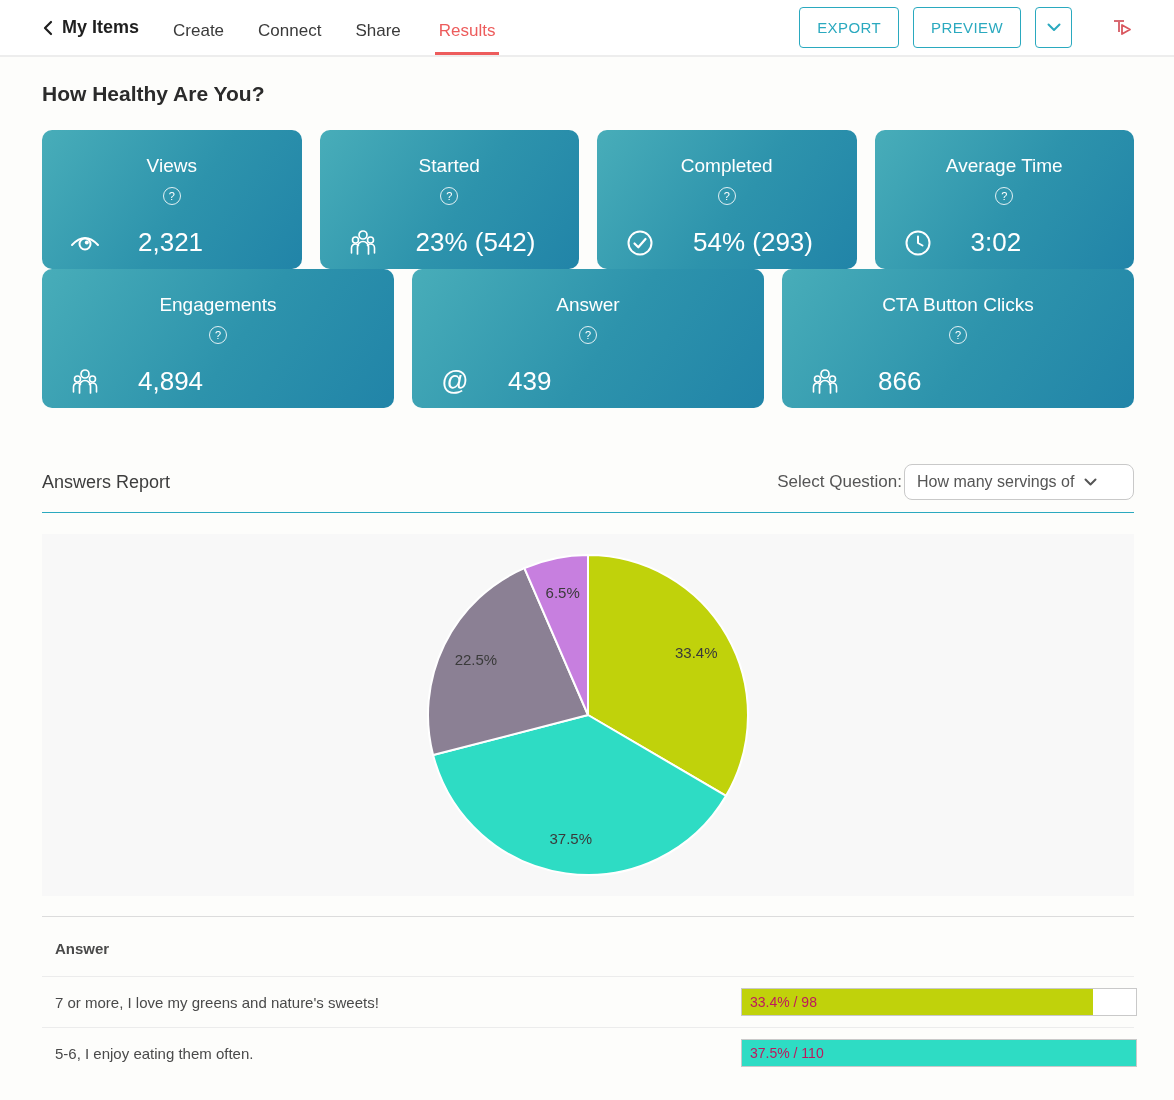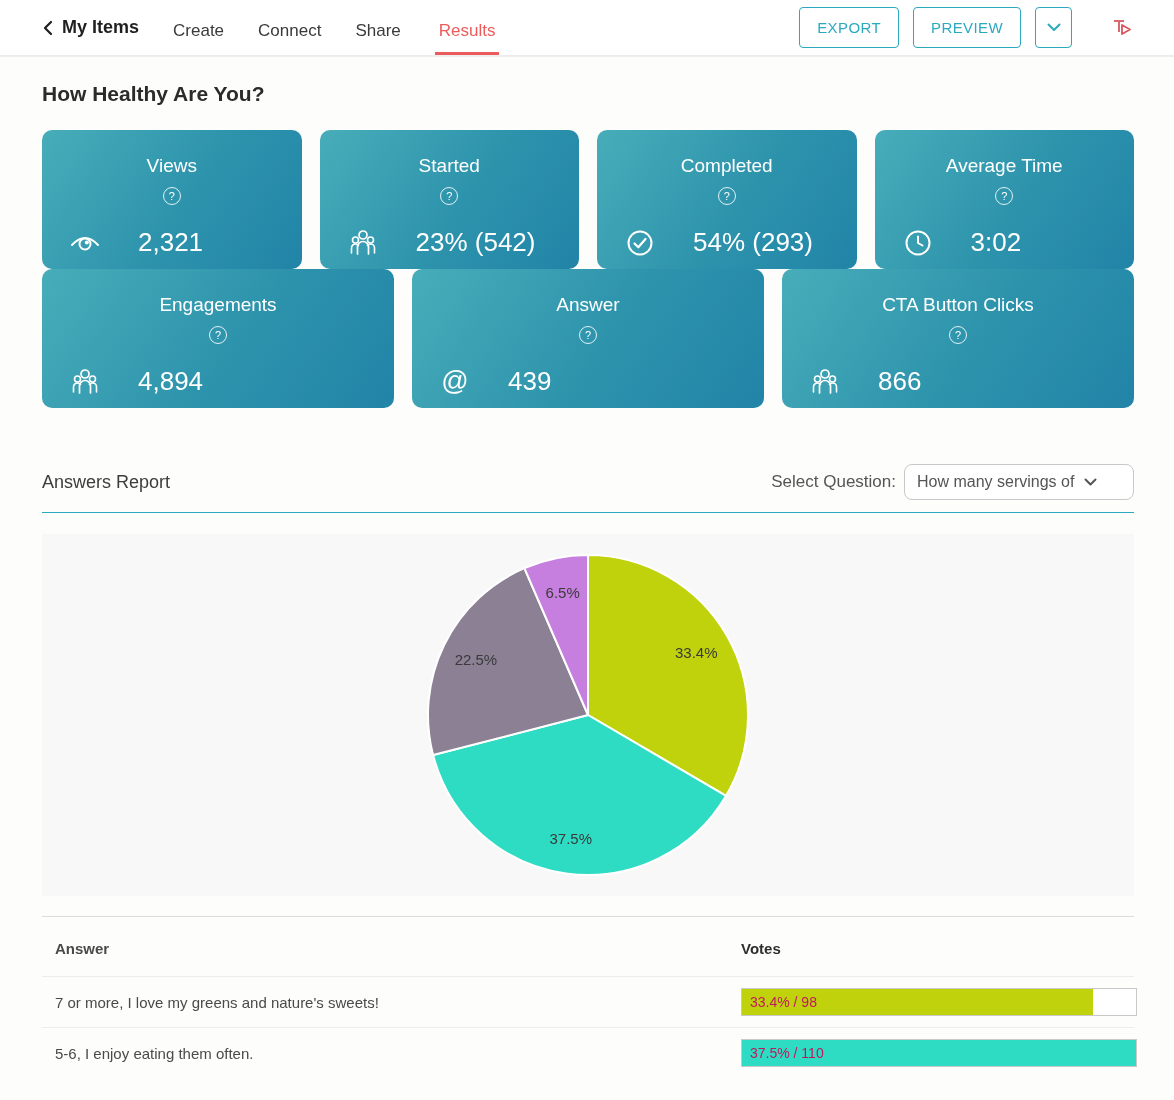--- a/index.html
+++ b/index.html
@@ -38,21 +38,21 @@
           font-size:11px; display:flex; align-items:center; justify-content:center;
           color:#fff; cursor:pointer; flex:0 0 auto; }
   .card-value { margin-top:22px; display:flex; align-items:center; gap:36px; font-size:26px; }
   .card-icon { display:flex; align-items:center; justify-content:center; width:34px; }
   .at-glyph { font-size:27px; line-height:1; }
 
   
   .report-head { margin:56px 40px 0 42px; display:flex; align-items:center;
                  justify-content:space-between; }
   .report-title { font-size:18px; color:#3d3d3d; }
-  .select-wrap { display:flex; align-items:center; gap:8px; }
+  .select-wrap { display:flex; align-items:center; gap:2px; }
   .select-label { font-size:17px; color:#555; }
   .select-box { display:flex; align-items:center; gap:10px; border:1px solid #c9c9c9;
                 border-radius:8px; background:#fff; padding:8px 12px; min-width:230px;
                 font-size:16px; color:#555; cursor:pointer; }
   .teal-rule { margin:12px 40px 0 42px; border:none; border-top:1px solid #2aa9bf; }
 
   
   .chart-panel { margin:21px 40px 0 42px; height:362px; background:#f8f8f8;
                  display:flex; align-items:center; justify-content:center; }
 
@@ -252,21 +252,20 @@
       <path d="M168 168 L13.10 208.07 A160 160 0 0 1 104.40 21.19 Z" fill="#8b8094" stroke="#fff" stroke-width="2"></path>
       <text x="55.9" y="118.2" text-anchor="middle" font-size="15" fill="#3a3a3a">22.5%</text>
       <path d="M168 168 L104.40 21.19 A160 160 0 0 1 168.00 8.00 Z" fill="#c77fdf" stroke="#fff" stroke-width="2"></path>
       <text x="142.7" y="50.8" text-anchor="middle" font-size="15" fill="#3a3a3a">6.5%</text>
     </svg>
 </div>
 
 <div class="votes-table">
   <div class="t-head">
     <div class="t-cell-answer">Answer</div>
-    <div class="t-cell-votes">Votes</div>
   </div>
 
   <div class="t-row">
     <div class="t-cell-answer">7 or more, I love my greens and nature's sweets!</div>
     <div class="t-cell-votes">
       <div class="bar-track">
         <div class="bar-fill" style="width: 89.1%; background: rgb(192, 210, 11);"></div>
         <div class="bar-label">33.4% / 98</div>
       </div>
     </div>

